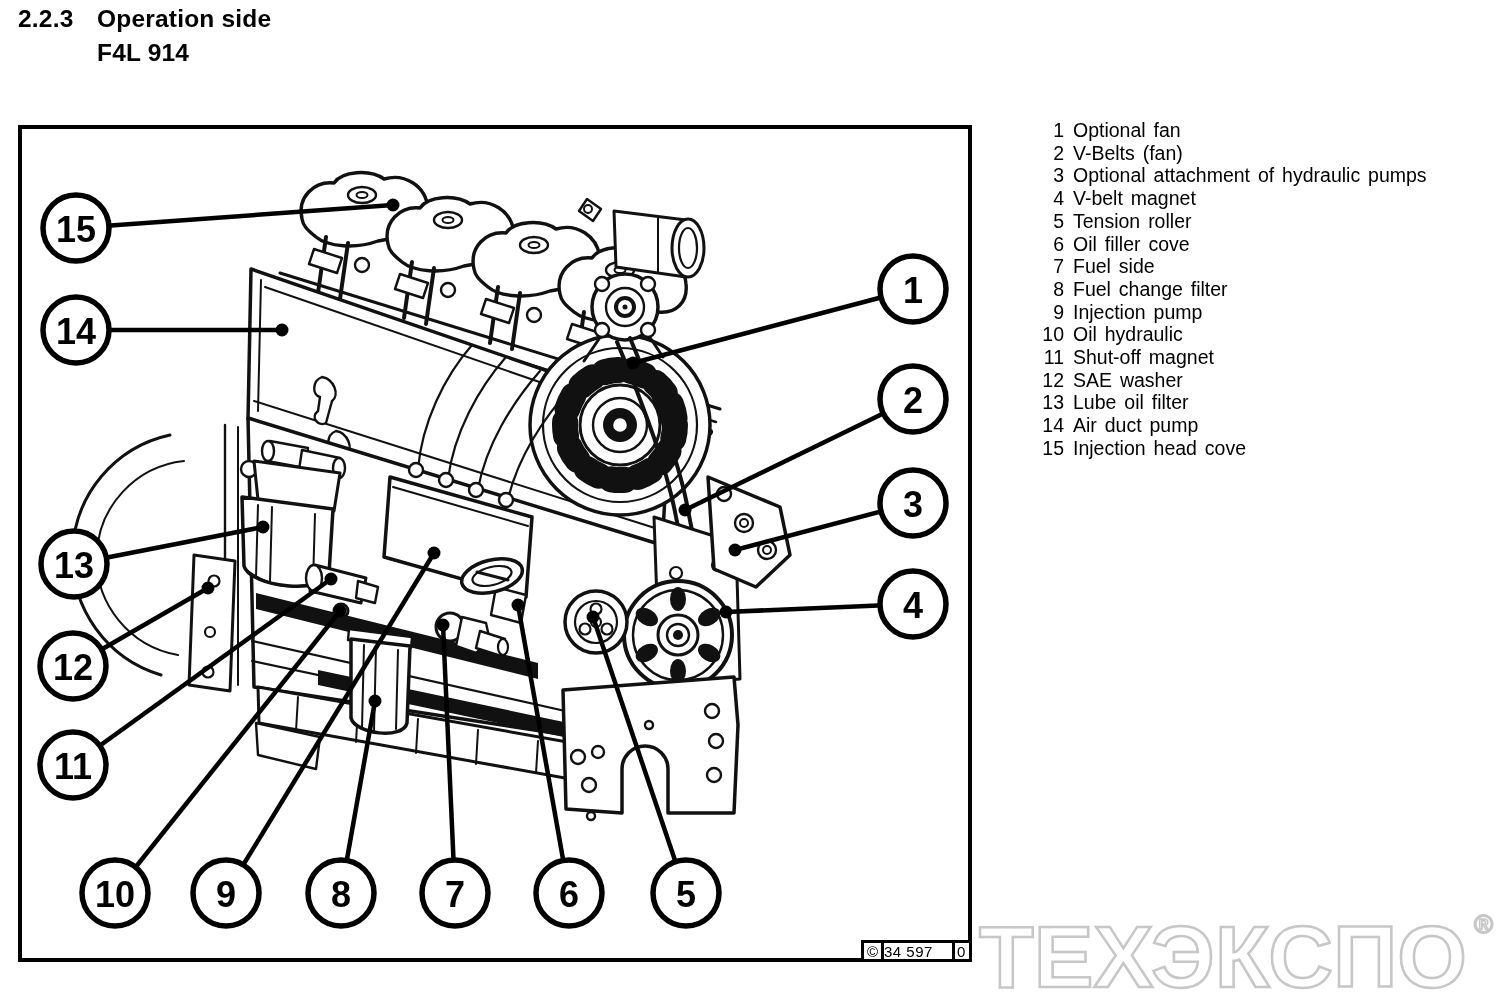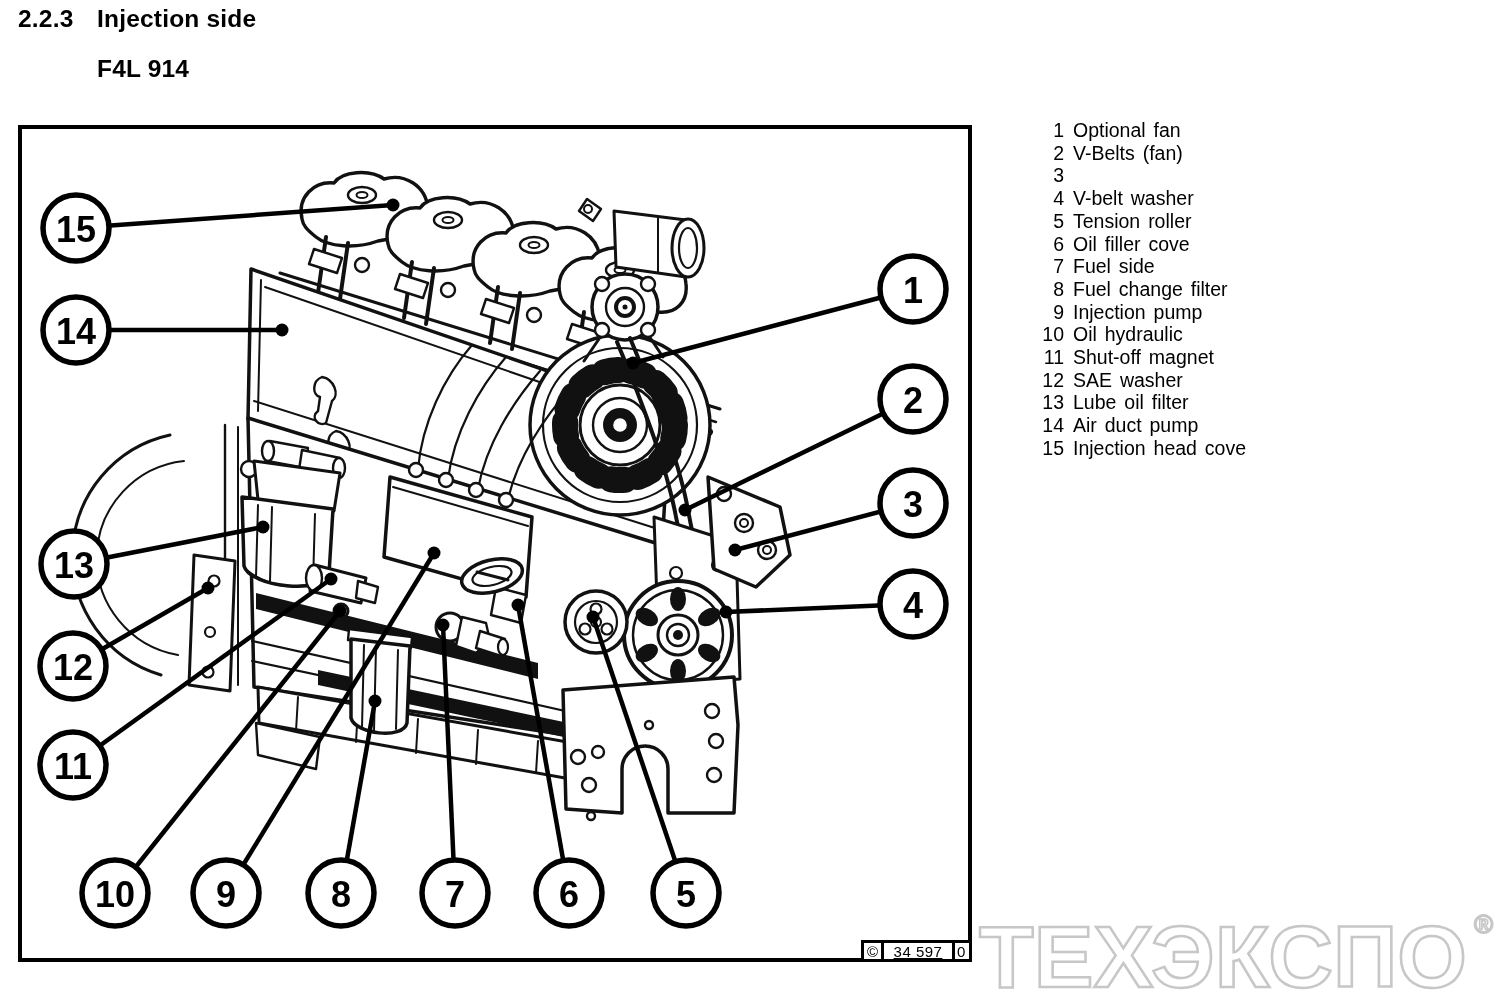--- a/index.html
+++ b/index.html
@@ -5,55 +5,55 @@
   * { margin:0; padding:0; box-sizing:border-box; }
   html,body { width:1500px; height:995px; background:#fff; overflow:hidden;
     font-family:"Liberation Sans", sans-serif; color:#000; }
   #page { position:relative; width:1500px; height:995px; background:#fff; }
 
   
   #title-block { position:absolute; left:18px; top:5px; font-weight:bold;
     font-size:24.5px; letter-spacing:0.2px; }
   #title-row1 { display:flex; }
   #title-section-num { width:79px; }
-  #title-row2 { margin-left:79px; margin-top:22px; }
+  #title-row2 { margin-left:79px; margin-top:6px; }
 
   
   #frame { position:absolute; left:18px; top:125px; width:954px; height:837px;
     border:4px solid #000; background:#fff; }
   #diagram-svg { position:absolute; left:-4px; top:-4px; }
 
   
   #figure-box { position:absolute; right:-4px; bottom:-4px; height:22px; width:111px;
     display:flex; align-items:center; border:3px solid #000; background:#fff;
     font-size:15px; line-height:1; }
   #figure-box .cell-c { width:20px; text-align:center; border-right:3px solid #000;
     align-self:stretch; display:flex; align-items:center; justify-content:center; }
-  #figure-box .cell-num { flex:1; text-align:center; letter-spacing:0.5px;text-decoration:underline; }
+  #figure-box .cell-num { flex:1; letter-spacing:0.5px; }
   #figure-box .cell-suffix { width:17px; border-left:3px solid #000; align-self:stretch;
     display:flex; align-items:center; overflow:hidden; padding-left:2px; }
 
   
   #legend { position:absolute; left:1036px; top:119px; width:460px; list-style:none;
     font-size:19.5px; }
   #legend li { display:flex; line-height:22.7px; word-spacing:2.5px; }
   #legend .num { width:28px; text-align:right; margin-right:9px; flex:none; }
 
   
   #watermark { position:absolute; left:977px; top:911px; }
 </style>
 </head>
 <body>
 
 <div id="page">
 
   <div id="title-block">
     <div id="title-row1">
       <span id="title-section-num">2.2.3</span>
-      <span>Injection side</span>
+      <span>Operation side</span>
     </div>
     <div id="title-row2">F4L 914</div>
   </div>
 
   <div id="frame">
     <svg id="diagram-svg" width="954" height="837" viewBox="0 0 954 837">
 
       <g stroke="#111" stroke-width="3" fill="none" stroke-linejoin="round" stroke-linecap="round">
 
         <path d="M152,310 A124,124 0 0 0 143,550"></path>
@@ -331,24 +331,25 @@
       <li>
         <span class="num">1</span>
         <span>Optional fan</span>
       </li>
       <li>
         <span class="num">2</span>
         <span>V-Belts (fan)</span>
       </li>
       <li>
         <span class="num">3</span>
+        <span>Optional attachment of hydraulic pumps</span>
       </li>
       <li>
         <span class="num">4</span>
-        <span>V-belt washer</span>
+        <span>V-belt magnet</span>
       </li>
       <li>
         <span class="num">5</span>
         <span>Tension roller</span>
       </li>
       <li>
         <span class="num">6</span>
         <span>Oil filler cove</span>
       </li>
       <li>

